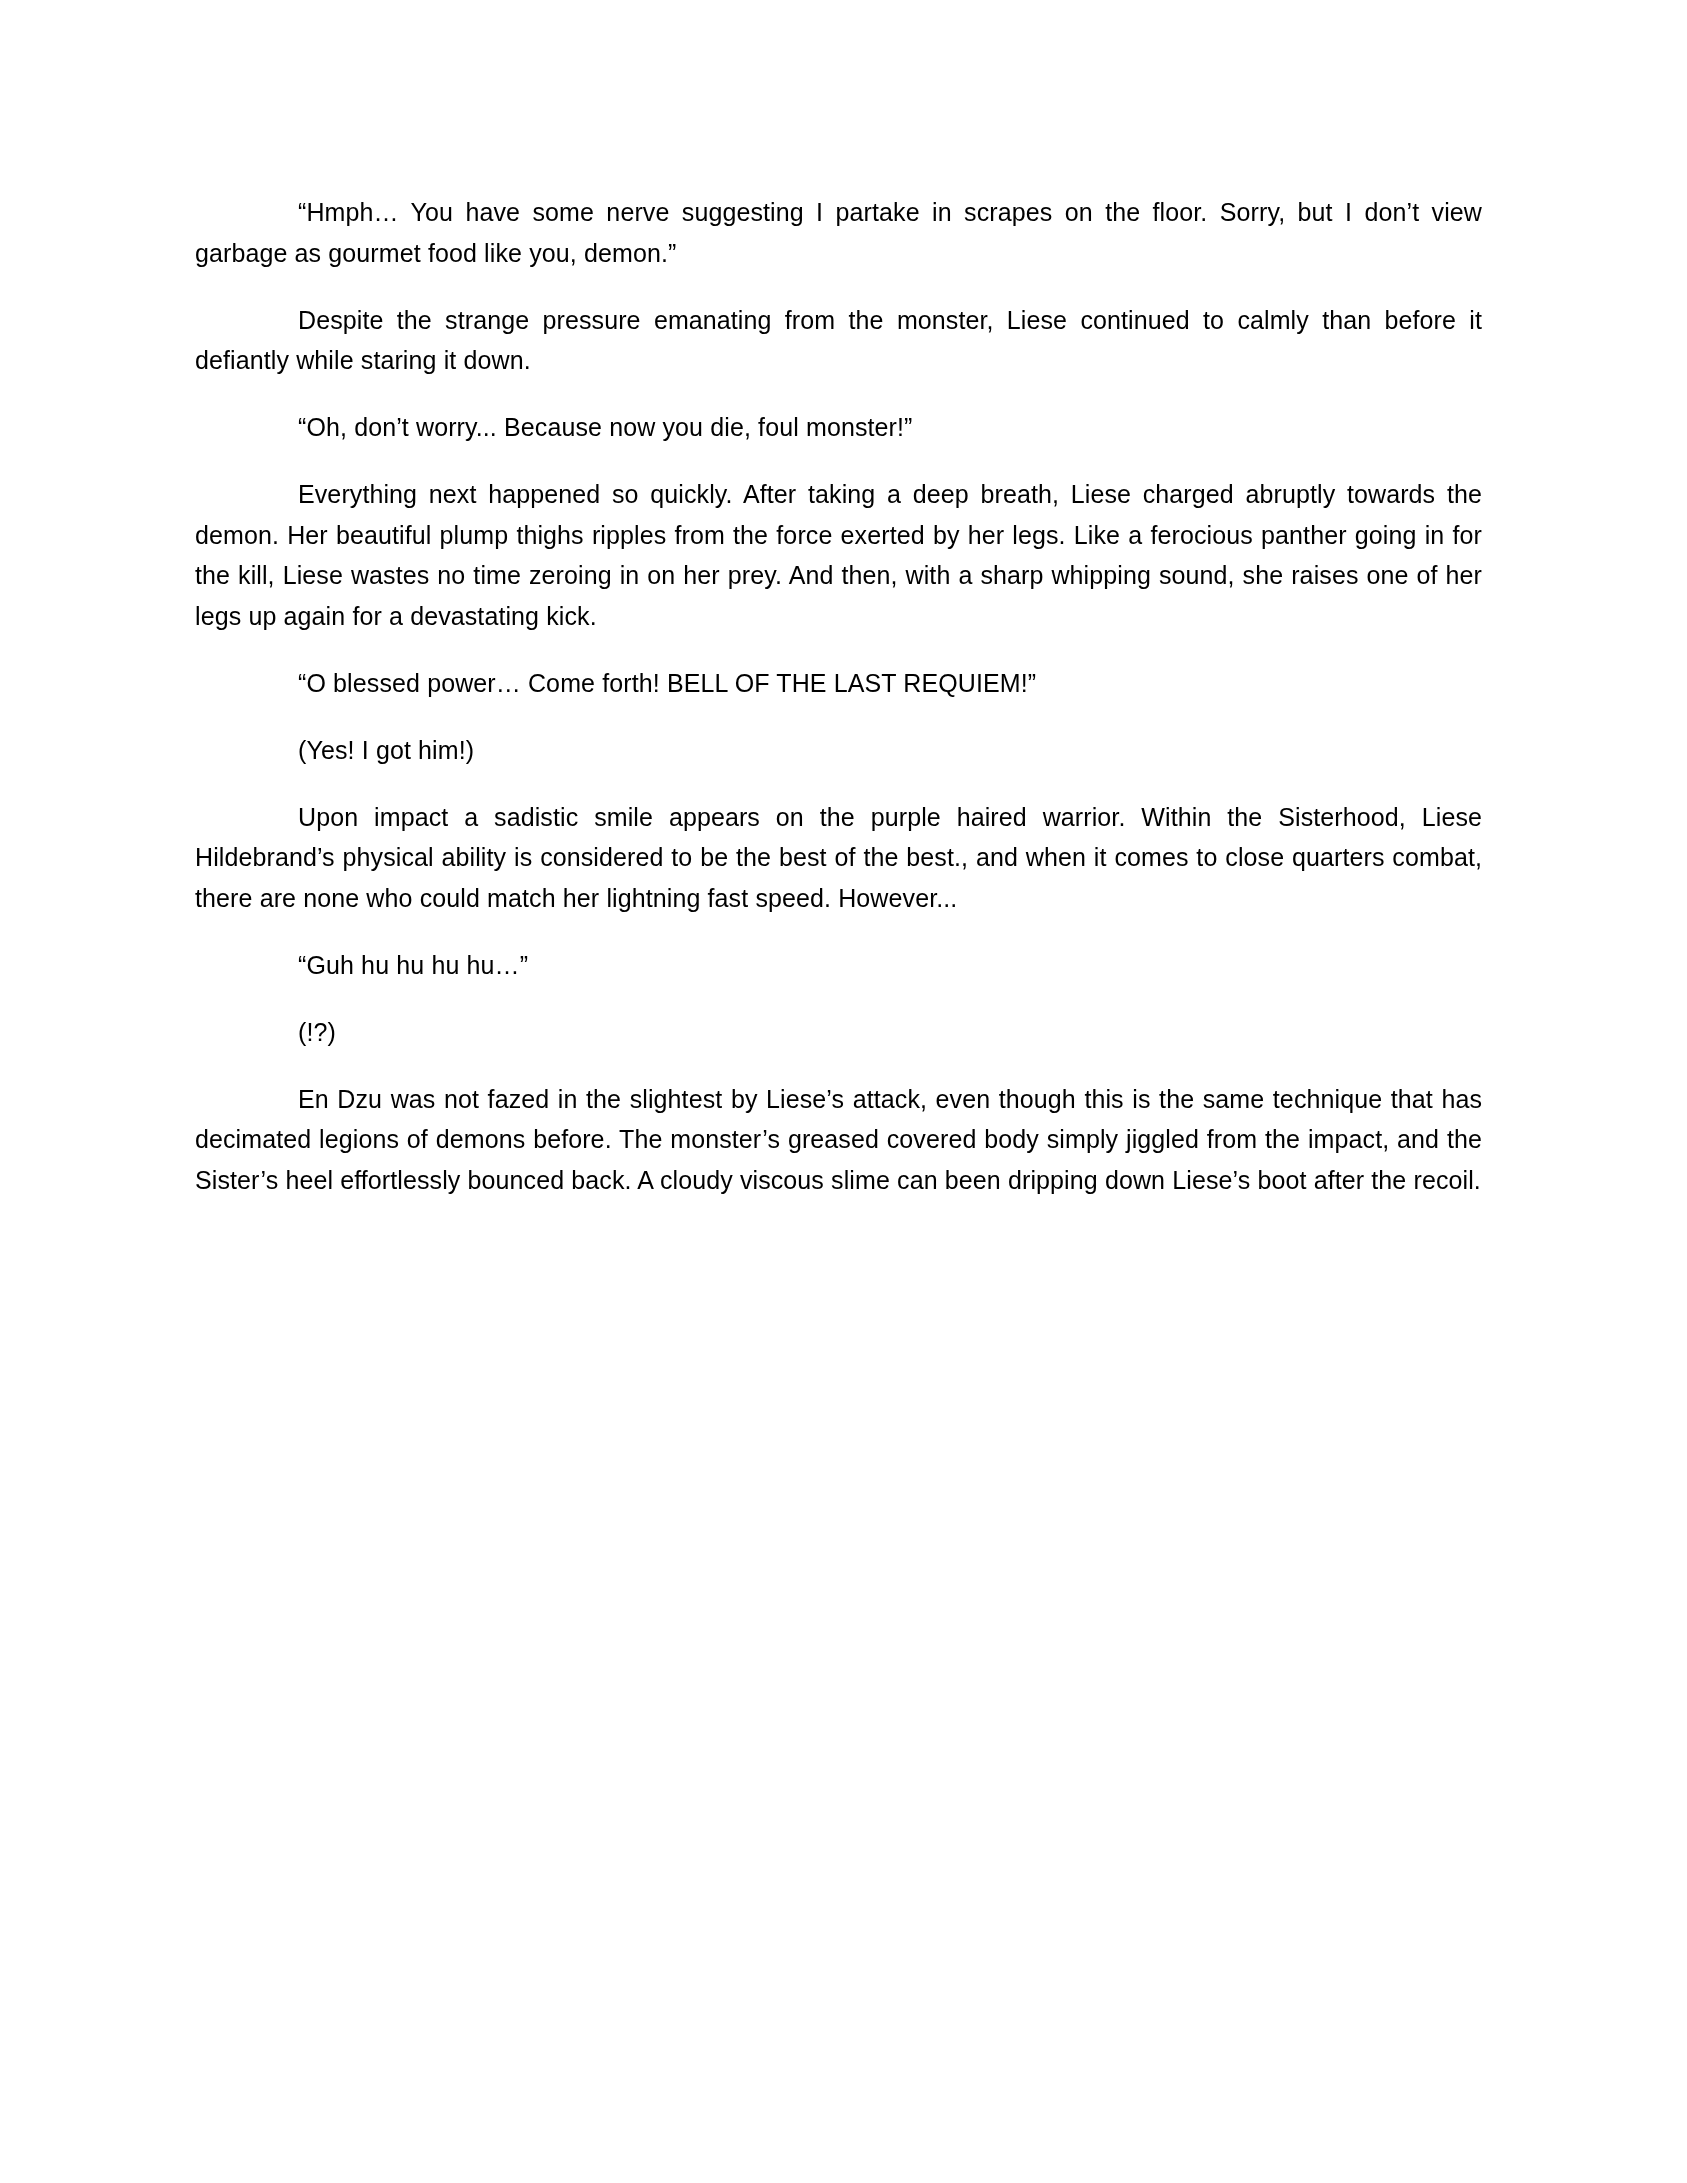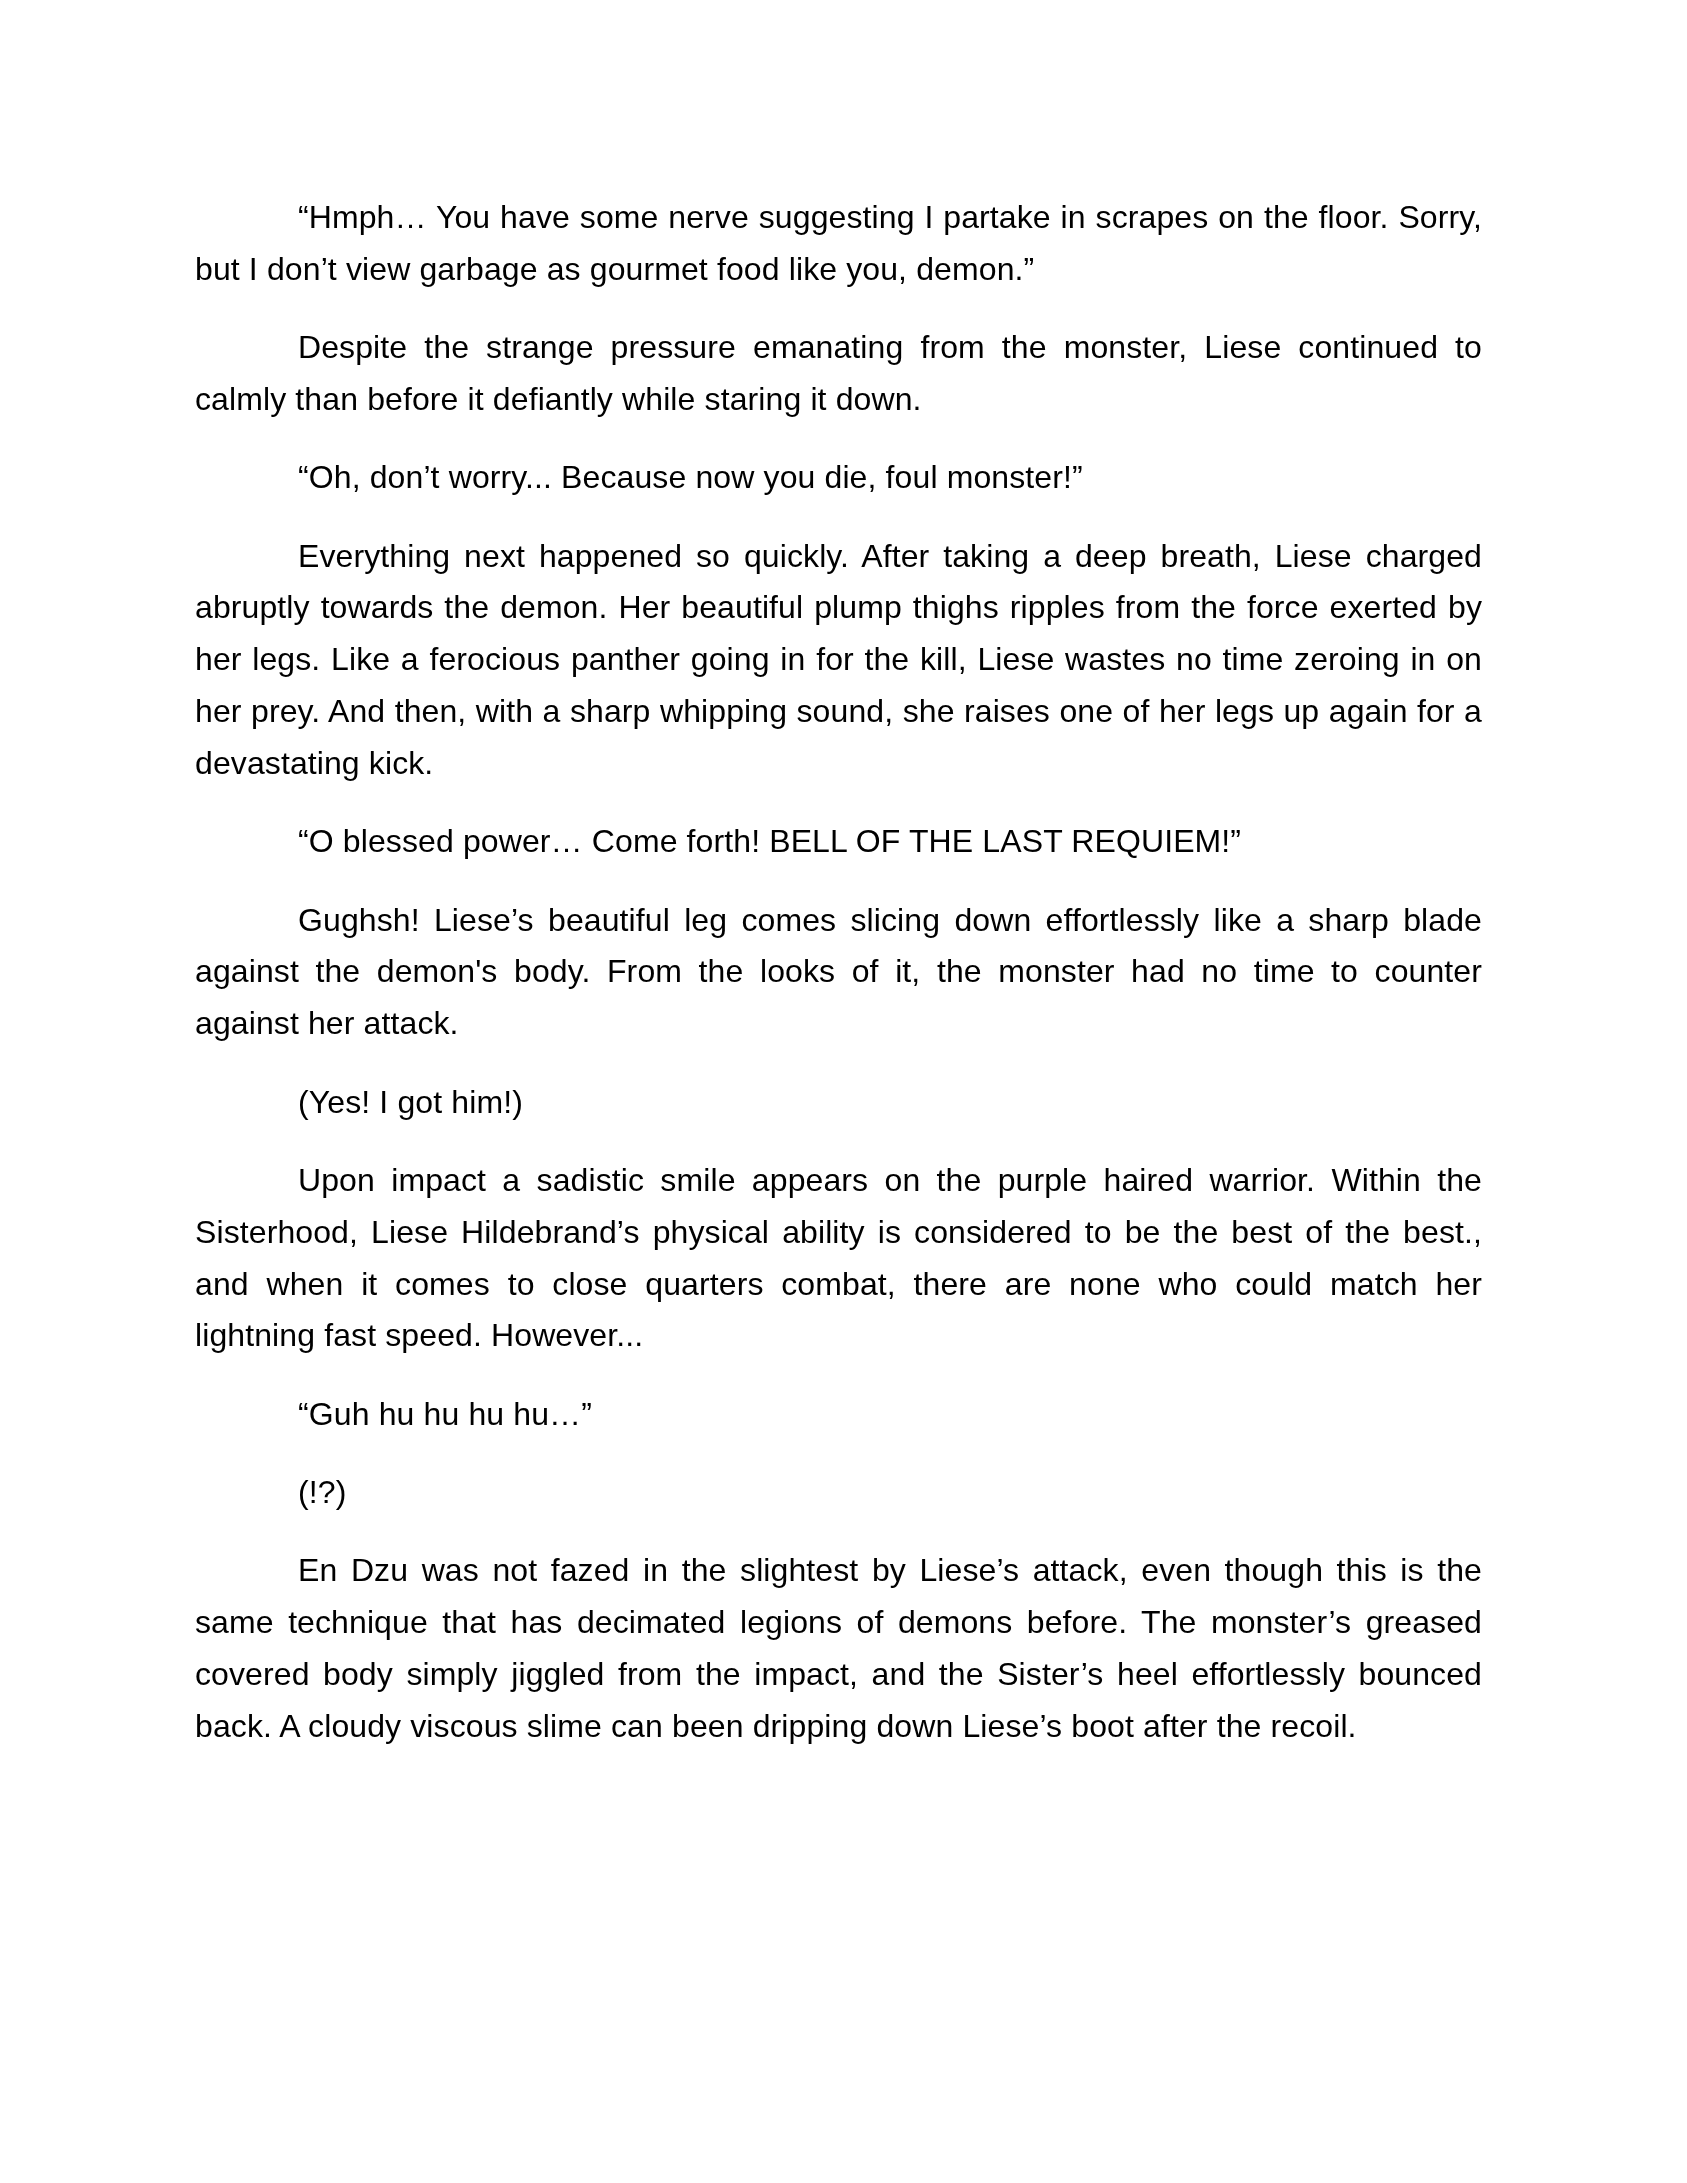--- a/index.html
+++ b/index.html
@@ -20,21 +20,21 @@
     height: 2183px;
     background: #ffffff;
     box-sizing: border-box;
     padding: 192px 202px 0 195px;
   }
   .doc-body {
     width: 1287px;
   }
   p.para {
     margin: 0 0 26.5px 0;
-    font-size: 32px;
+    font-size: 25px;
     line-height: 1.62;
     text-align: justify;
     text-justify: inter-word;
     text-indent: 103px;
     letter-spacing: 0.1px;
     word-spacing: 0.1px;
   }
   p.para:last-child {
     margin-bottom: 12px;
   }
@@ -42,21 +42,20 @@
 </head>
 <body>
 
 <div class="page">
   <div class="doc-body">
     <p class="para">“Hmph… You have some nerve suggesting I partake in scrapes on the floor. Sorry, but I don’t view garbage as gourmet food like you, demon.”</p>
     <p class="para">Despite the strange pressure emanating from the monster, Liese continued to calmly than before it defiantly while staring it down.</p>
     <p class="para">“Oh, don’t worry... Because now you die, foul monster!”</p>
     <p class="para">Everything next happened so quickly. After taking a deep breath, Liese charged abruptly towards the demon. Her beautiful plump thighs ripples from the force exerted by her legs. Like a ferocious panther going in for the kill, Liese wastes no time zeroing in on her prey. And then, with a sharp whipping sound, she raises one of her legs up again for a devastating kick.</p>
     <p class="para">“O blessed power… Come forth! BELL OF THE LAST REQUIEM!”</p>
-    <p class="para">Gughsh! Liese’s beautiful leg comes slicing down effortlessly like a sharp blade against the demon's body. From the looks of it, the monster had no time to counter against her attack.</p>
     <p class="para">(Yes! I got him!)</p>
     <p class="para">Upon impact a sadistic smile appears on the purple haired warrior. Within the Sisterhood, Liese Hildebrand’s physical ability is considered to be the best of the best., and when it comes to close quarters combat, there are none who could match her lightning fast speed. However...</p>
     <p class="para">“Guh hu hu hu hu…”</p>
     <p class="para">(!?)</p>
     <p class="para">En Dzu was not fazed in the slightest by Liese’s attack, even though this is the same technique that has decimated legions of demons before. The monster’s greased covered body simply jiggled from the impact, and the Sister’s heel effortlessly bounced back. A cloudy viscous slime can been dripping down Liese’s boot after the recoil.</p>
   </div>
 </div>
 
 
 </body></html>

